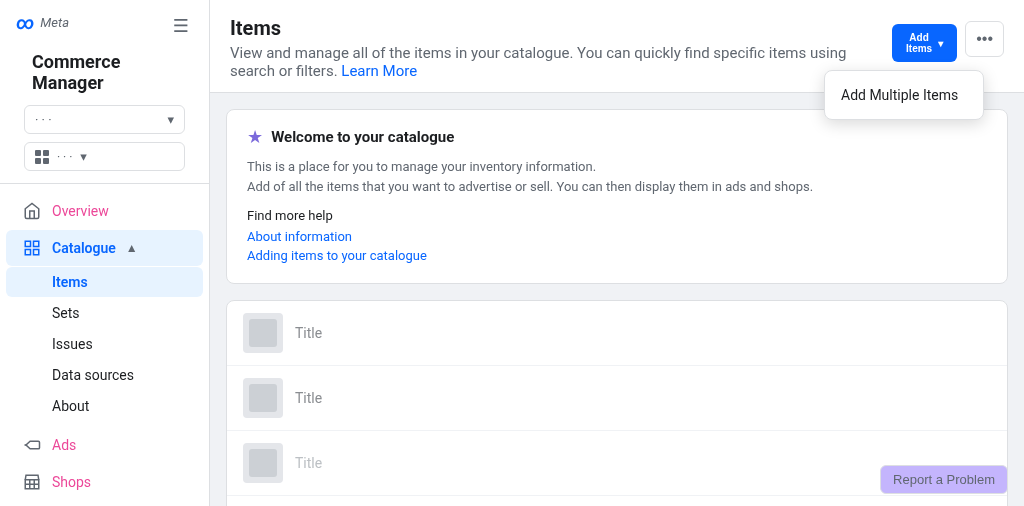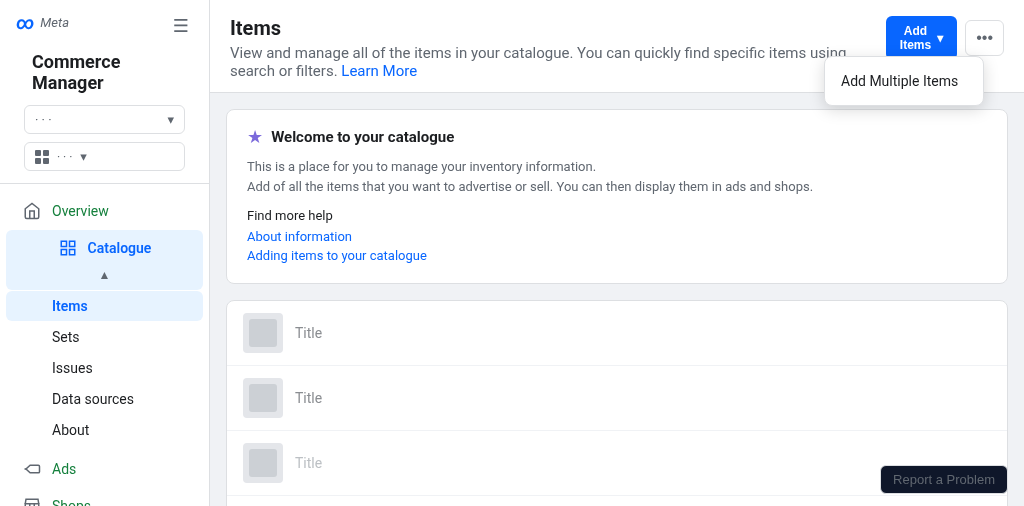--- a/index.html
+++ b/index.html
@@ -90,26 +90,26 @@
     }
     .nav-item {
       display: flex;
       align-items: center;
       gap: 10px;
       padding: 8px 16px;
       cursor: pointer;
       border-radius: 6px;
       margin: 1px 6px;
       font-size: 14px;
-      color: #15803d;
+      color: #ec4899;
     }
     .nav-item.active { background: #e7f3ff; color: #0866ff; }
     .nav-icon { width: 20px; height: 20px; display: flex; align-items: center; justify-content: center; font-size: 16px; color: #606770; flex-shrink: 0; }
     .nav-item.active .nav-icon { color: #0866ff; }
-    .nav-item.has-chevron { justify-content: flex-start; flex-direction: column; }
+    .nav-item.has-chevron { justify-content: flex-start; }
     .nav-item-left { display: flex; align-items: center; gap: 10px; }
     .chevron { font-size: 12px; color: #606770; }
     .sub-nav { padding: 0 0 4px 0; }
     .sub-nav-item {
       display: flex;
       align-items: center;
       padding: 7px 16px 7px 46px;
       cursor: pointer;
       font-size: 14px;
       color: #1c1e21;
@@ -155,41 +155,42 @@
       display: flex;
       align-items: center;
       gap: 8px;
     }
     .add-items-btn {
       background: #0866ff;
       color: #fff;
       border: none;
       border-radius: 6px;
       padding: 8px 14px;
-      font-size: 12px;
+      font-size: 10px;
       font-weight: 600;
       cursor: pointer;
       display: flex;
       align-items: center;
       gap: 6px;
+      margin-top: 8px;
     }
     .more-btn {
       background: #fff;
       border: 1px solid #dddfe2;
       border-radius: 6px;
       padding: 8px 10px;
       cursor: pointer;
       color: #606770;
       font-size: 16px;
     }
 
     
     .dropdown-menu {
       position: absolute;
-      top: 56px;
+      top: 70px;
       right: 40px;
       background: #fff;
       border: 1px solid #dddfe2;
       border-radius: 8px;
       box-shadow: 0 4px 16px rgba(0,0,0,0.15);
       z-index: 100;
       min-width: 160px;
       padding: 6px 0;
     }
     .dropdown-item {
@@ -428,15 +429,15 @@
       </div>
       <div class="item-row">
         <div class="item-thumb"></div>
 
       </div>
 
     </div>
   </div>
 
   <div style="position:absolute; bottom:12px; right:16px;">
-    <button style="background:#0f172a; border:1px solid #dddfe2; border-radius:6px; padding:6px 12px; font-size:13px; color:#606770; cursor:pointer;">Report a Problem</button>
+    <button style="background:#c4b5fd; border:1px solid #dddfe2; border-radius:6px; padding:6px 12px; font-size:13px; color:#606770; cursor:pointer;">Report a Problem</button>
   </div>
 </main>
 
 </body></html>

